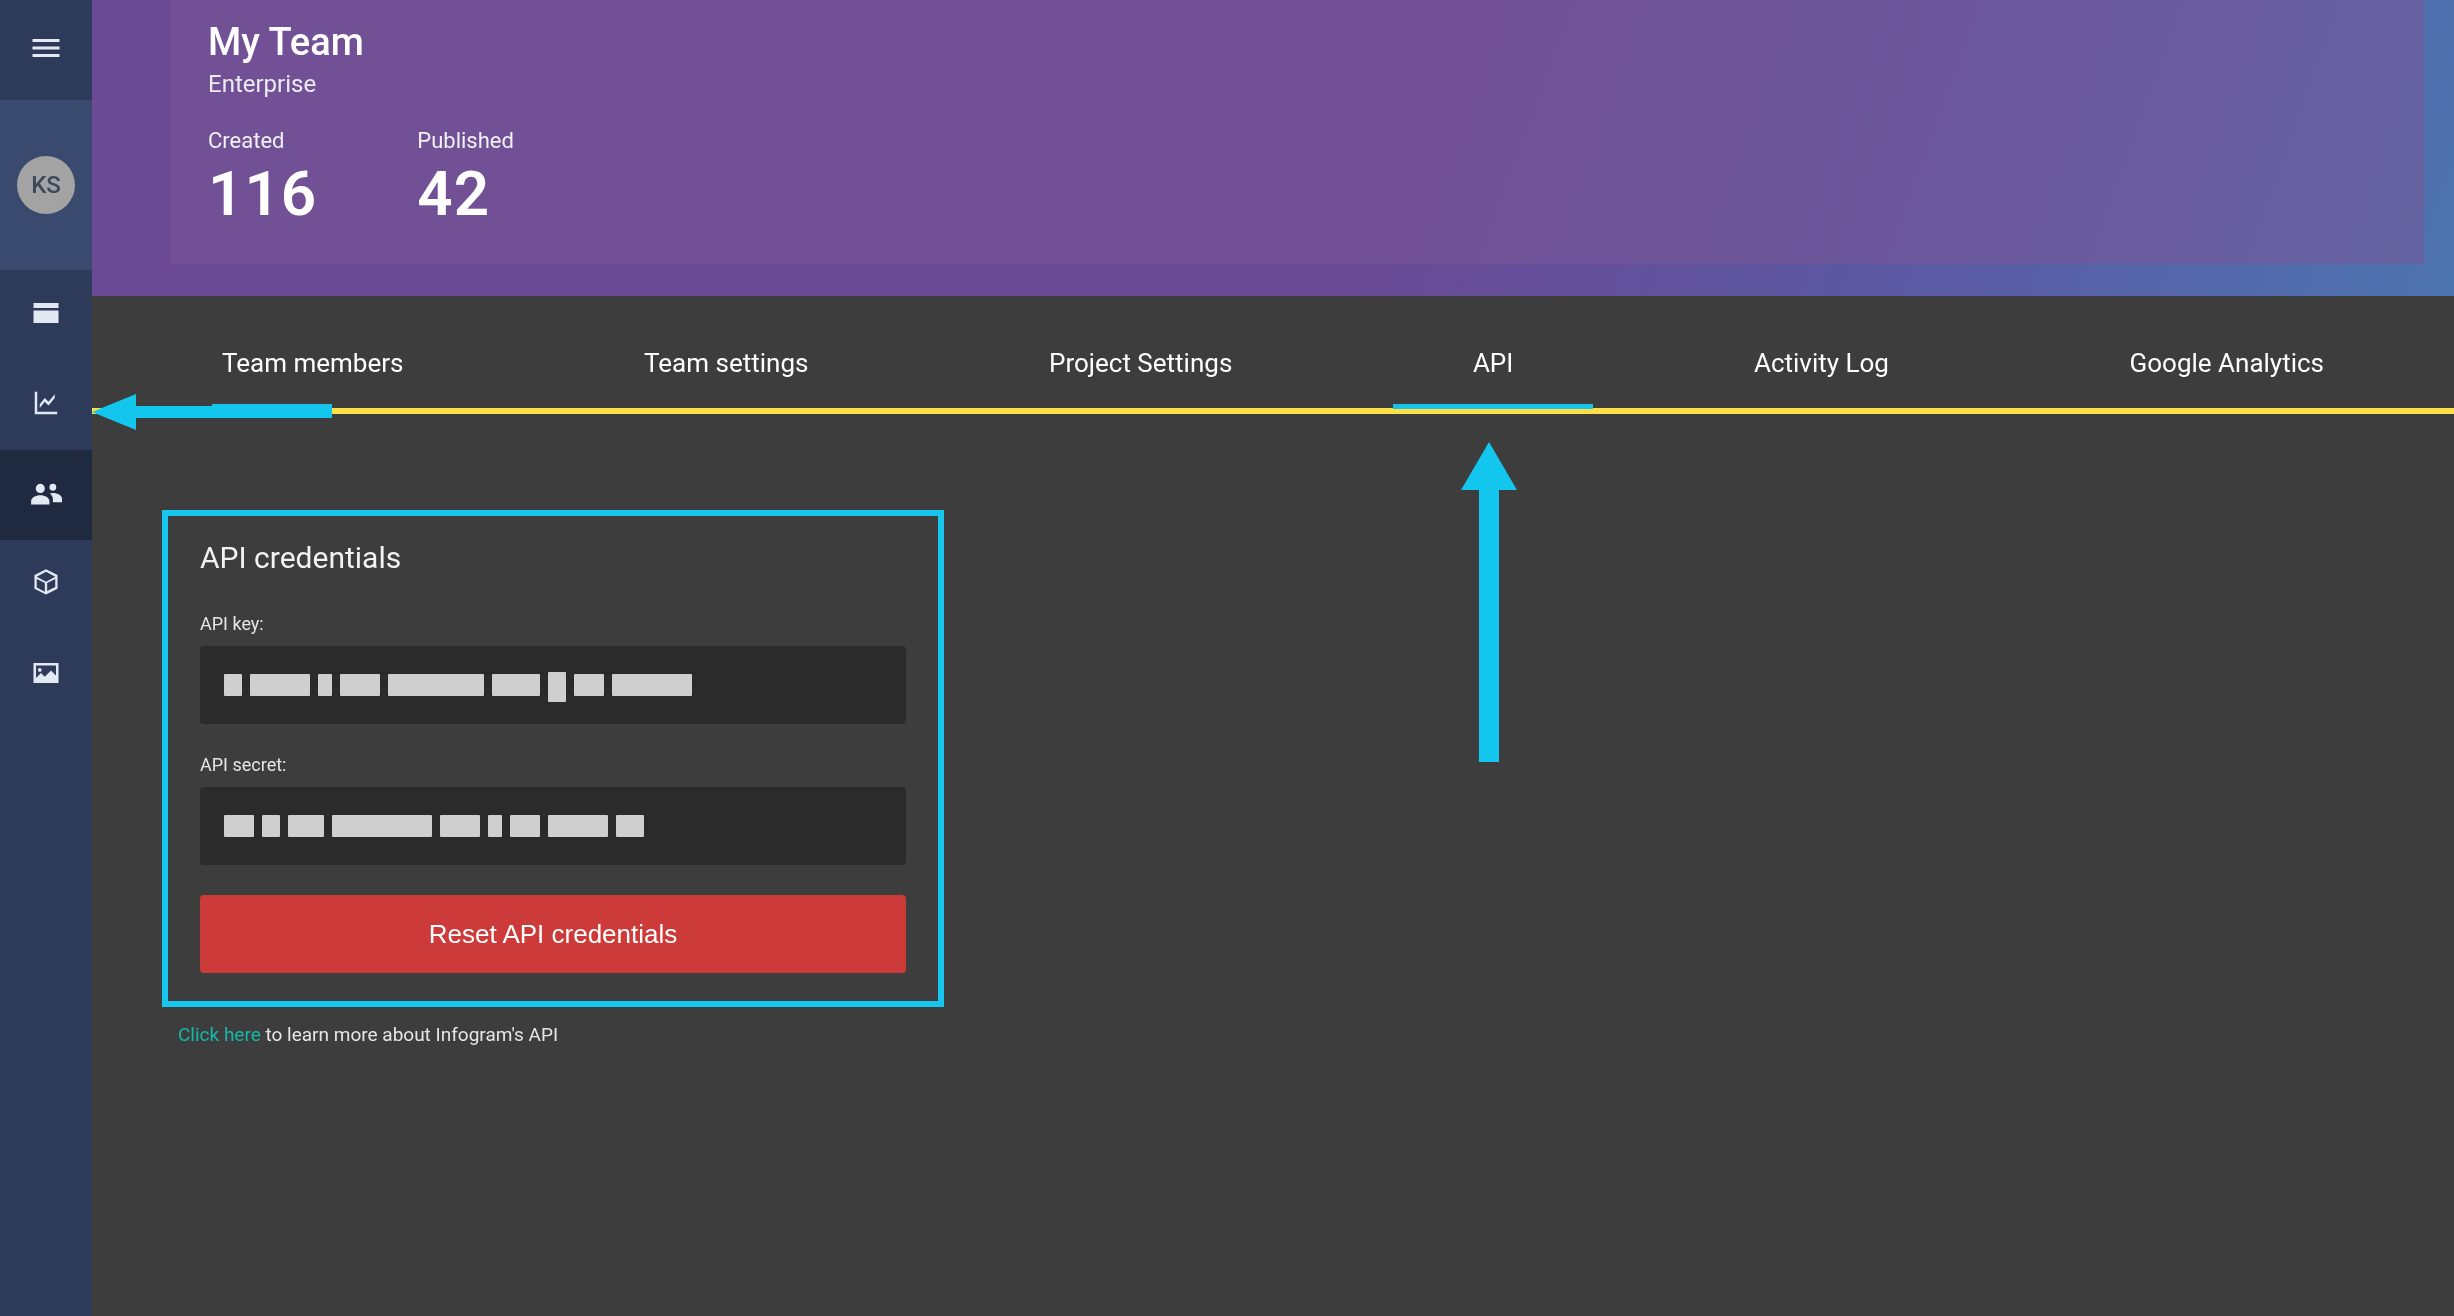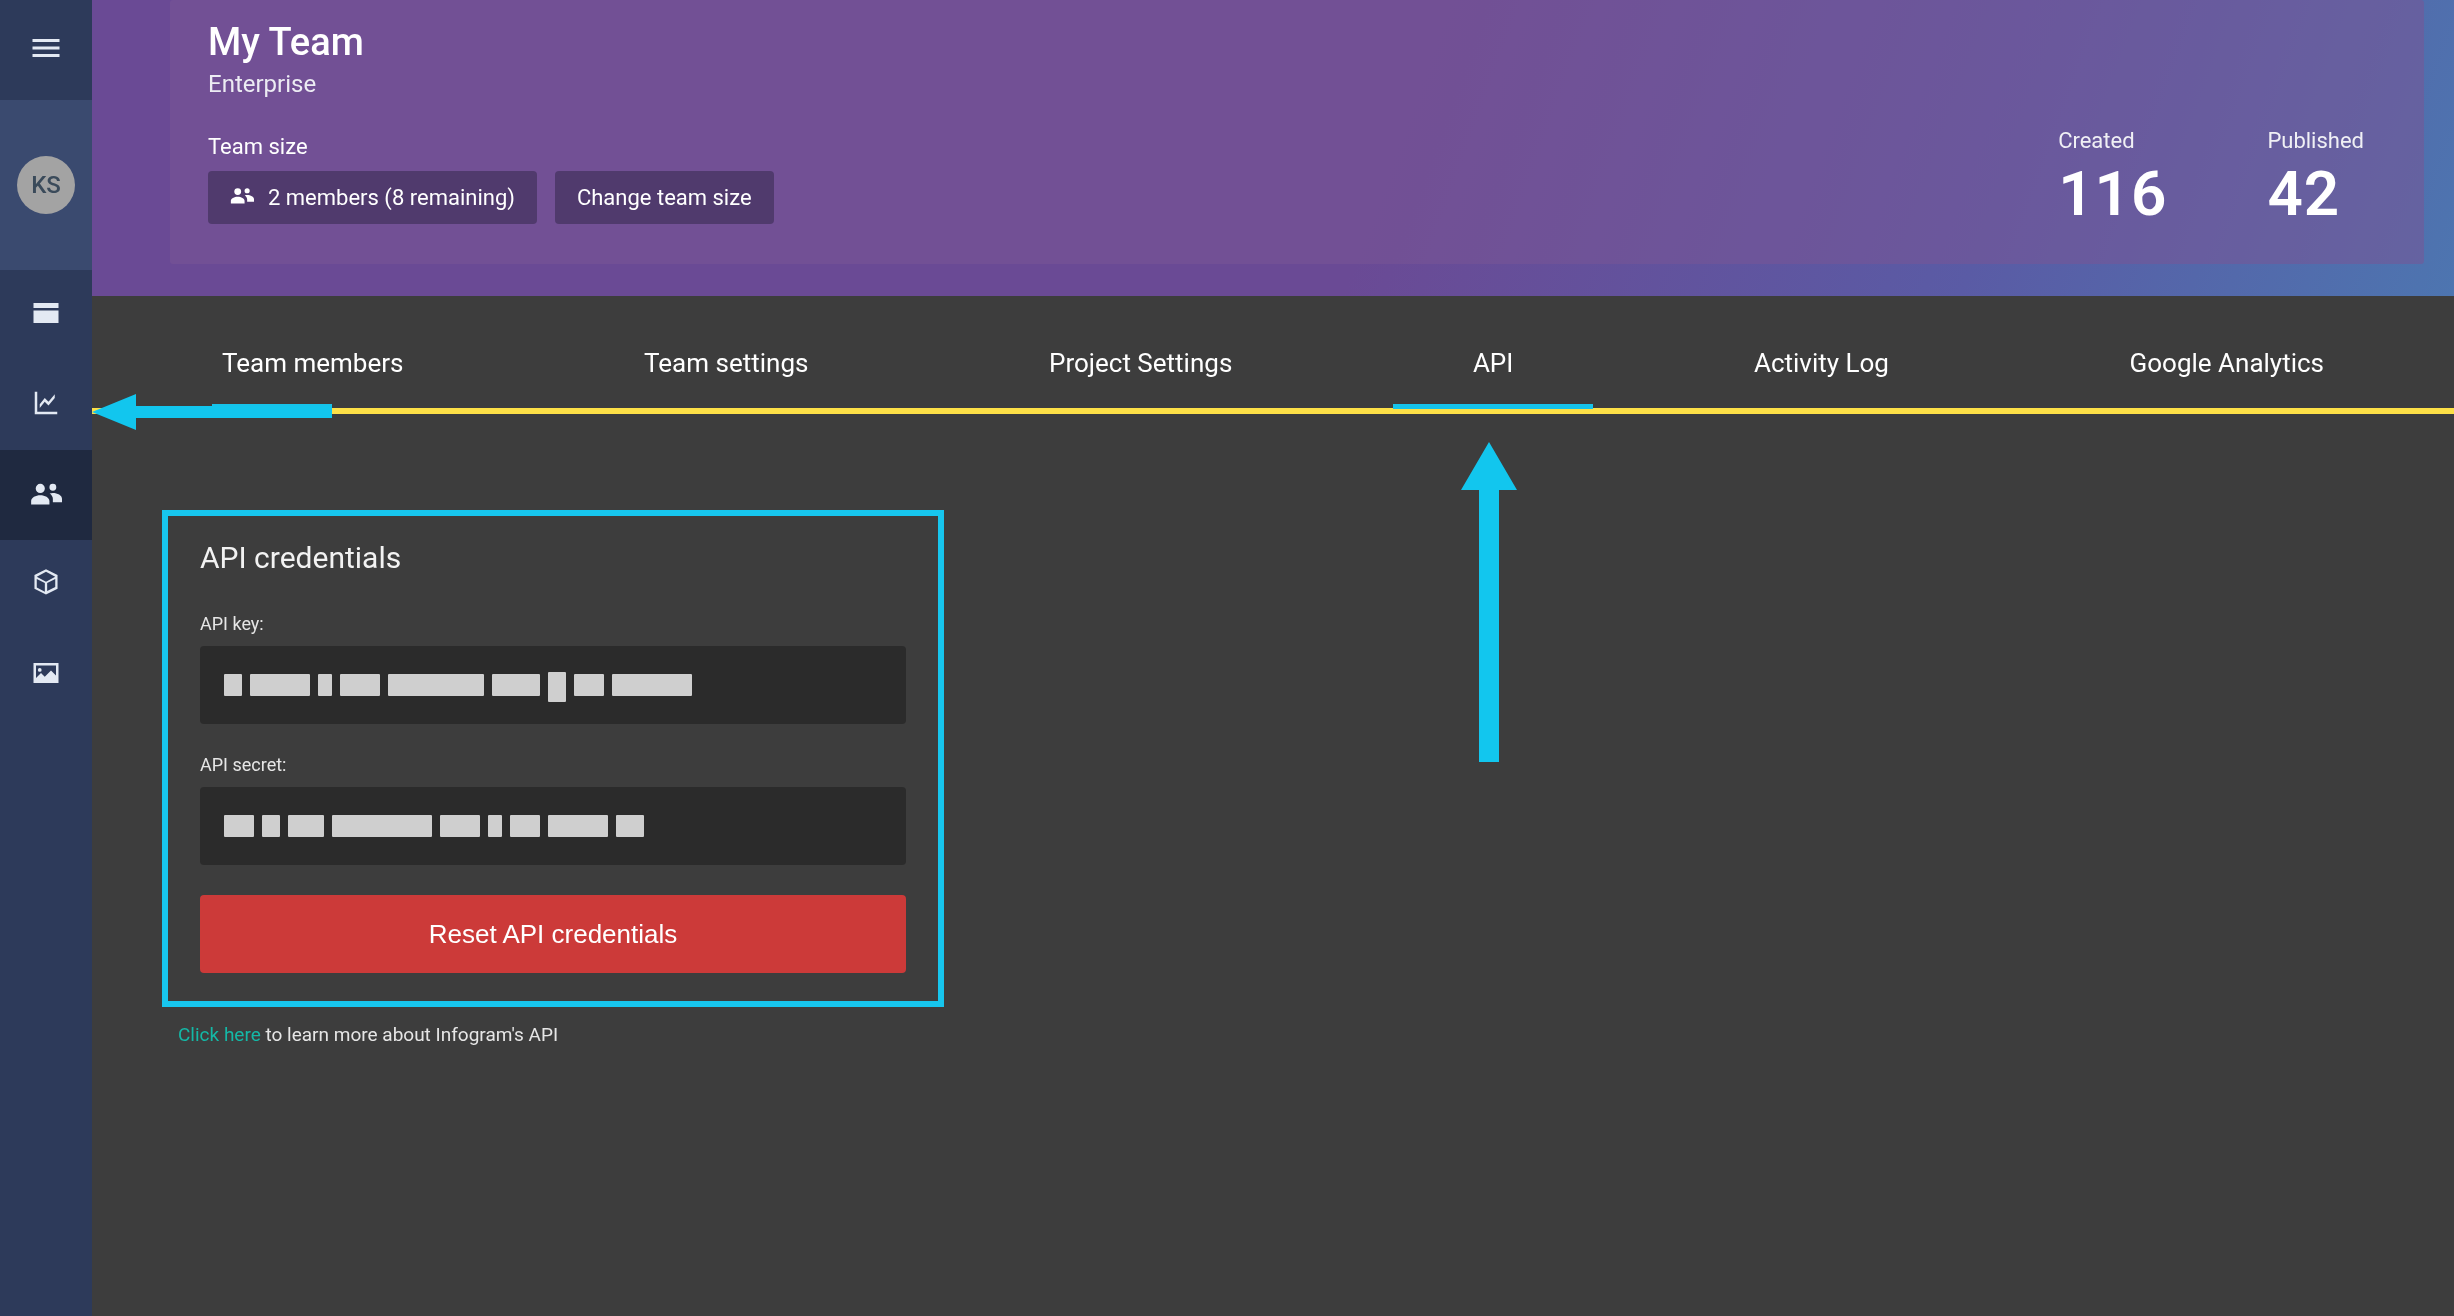--- a/index.html
+++ b/index.html
@@ -262,36 +262,20 @@
 
     <div class="header-wrap">
       <div class="header-card">
         <div class="team-row">
           <div class="team-titles">
             <div class="team-name">My Team</div>
             <div class="team-plan">Enterprise</div>
           </div>
         </div>
         <div class="stats-row">
-          <div class="left-stats">
-            <div class="teamsize-label">Team size</div>
-            <div class="chip-row">
-              <div class="chip">
-                <span>
-                  <svg viewBox="0 0 28 20">
-                      <path d="M9 10a4 4 0 100-8 4 4 0 000 8zm0 2c-4 0-8 2-8 5v3h16v-3c0-3-4-5-8-5zm11-4a3 3 0 100-6 3 3 0 000 6zm0 2c-1 0-2 .2-2.8.5 1.7 1.2 2.8 2.9 2.8 4.5v3h8v-3c0-3-4-5-8-5z"></path>
-                    </svg>
-                </span>
-                <span>2 members (8 remaining)</span>
-              </div>
-              <div class="chip">
-                <span>Change team size</span>
-              </div>
-            </div>
-          </div>
           <div class="right-stats">
             <div class="stat">
               <div class="stat-label">Created</div>
               <div class="stat-value">116</div>
             </div>
             <div class="stat">
               <div class="stat-label">Published</div>
               <div class="stat-value">42</div>
             </div>
           </div>

